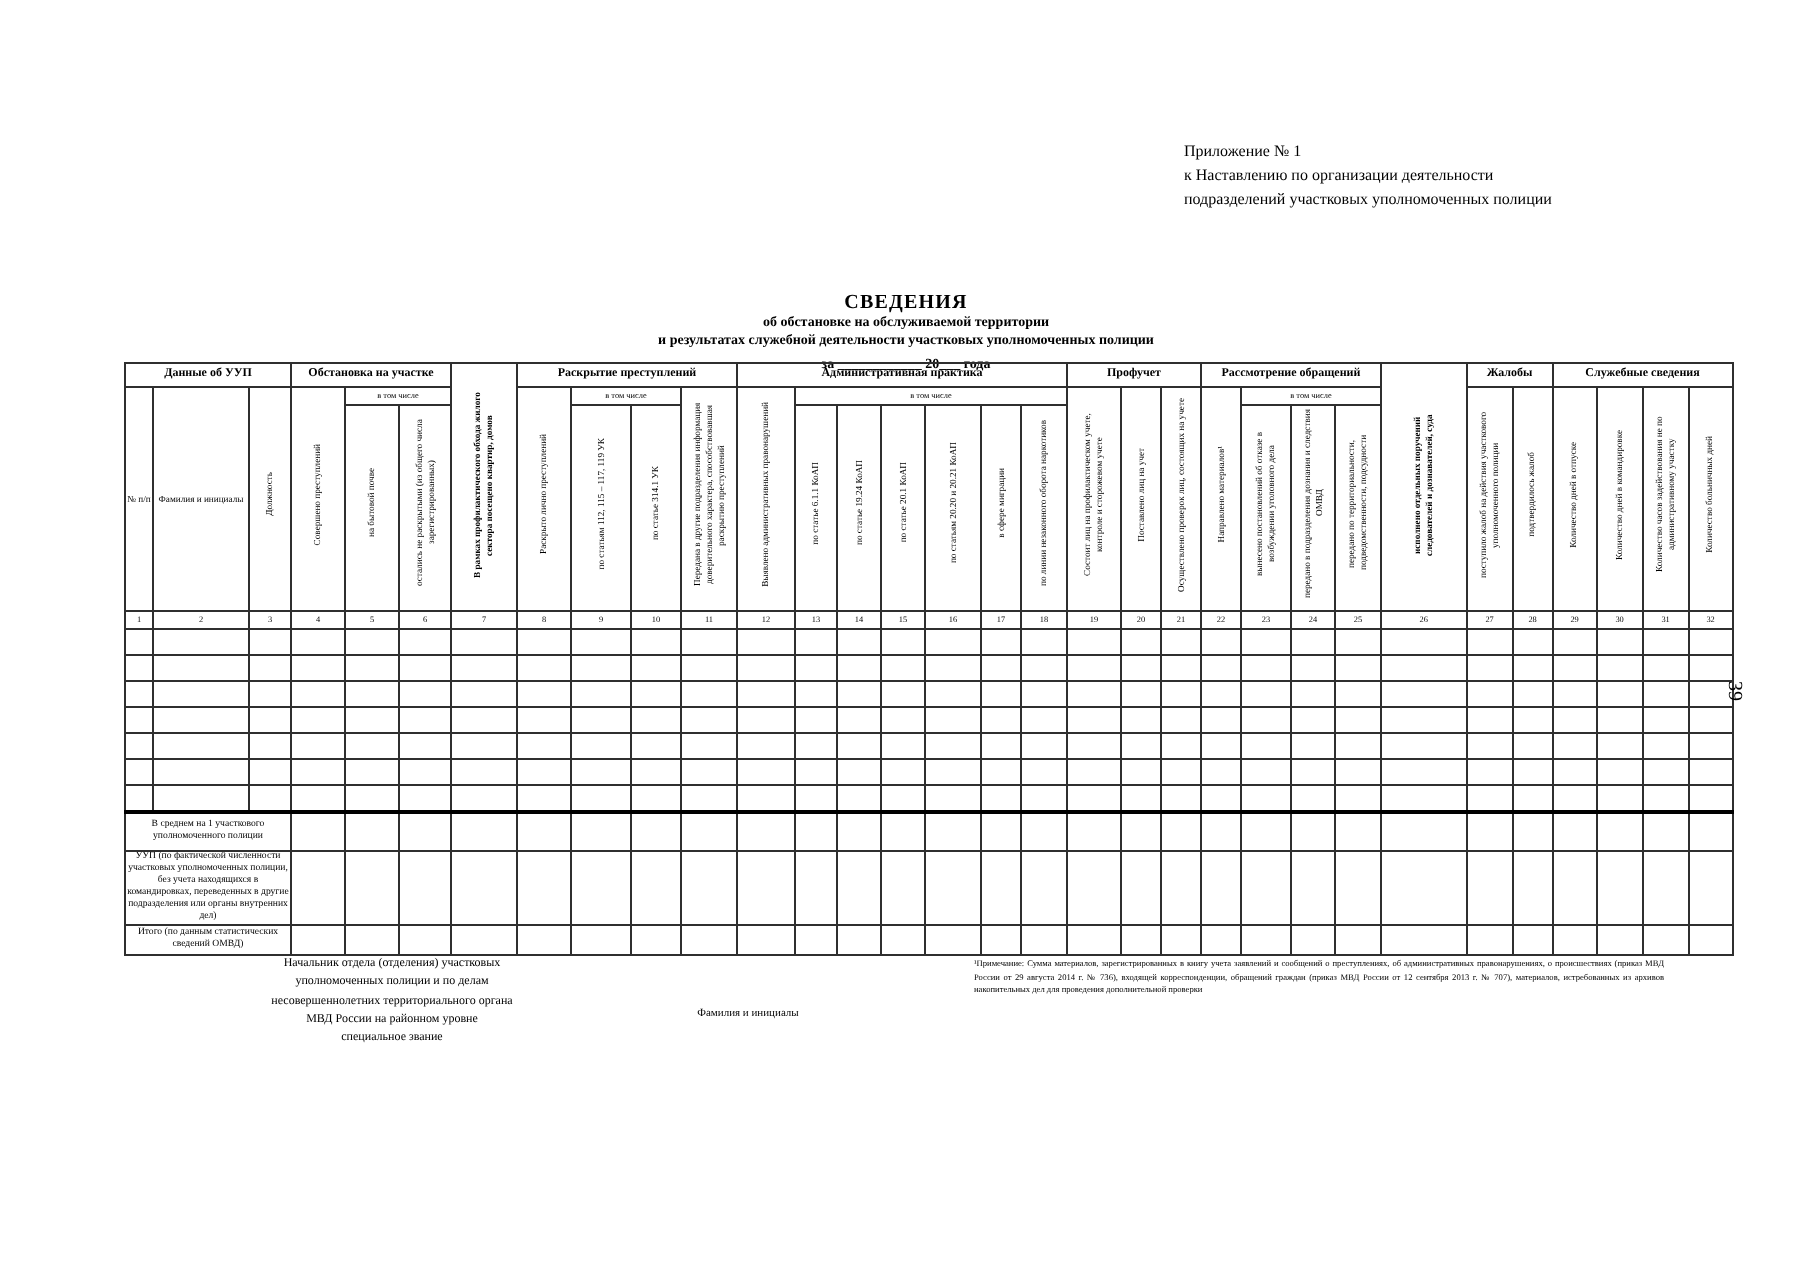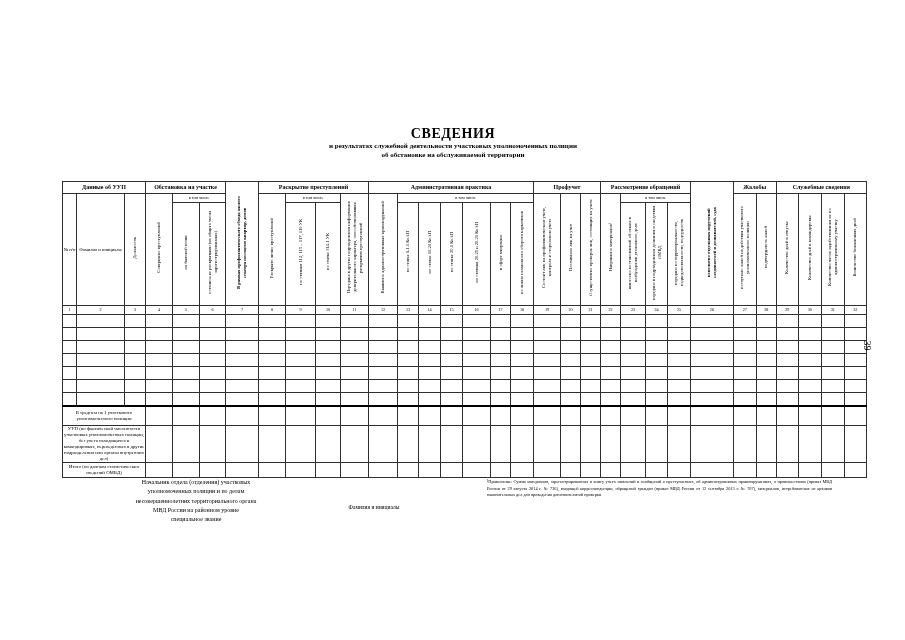--- a/index.html
+++ b/index.html
@@ -4,21 +4,21 @@
 <style>
   html,body { margin:0; padding:0; background:#e8e8e8; }
   .page {
     position:relative; width:905px; height:640px; background:#ffffff;
     font-family:"Liberation Serif", serif; color:#000; overflow:hidden;
   }
   
   .appendix { position:absolute; left:592px; top:70px; width:300px; font-size:8px; line-height:1.5; }
   
   .titleblock { position:absolute; left:103px; top:126px; width:700px; text-align:center; font-weight:bold; }
-  .titleblock .t1 { font-size:14px; letter-spacing:.6px; }
+  .titleblock .t1 { font-size:10px; letter-spacing:.6px;margin-top:20px; }
   .titleblock .t2 { font-size:7px; line-height:1.35; }
   .titleblock .period { font-size:7px; margin-top:2px; }
 
   
   table.form { position:absolute; left:62px; top:181px; border-collapse:collapse; table-layout:fixed; }
   .form th, .form td { border:1px solid #2f2f2f; padding:0; font-weight:normal; overflow:hidden; }
   .form { border:1.5px solid #1a1a1a; }
   .form thead th { text-align:center; vertical-align:middle; }
   tr.r1 th { height:11px; font-size:6px; font-weight:bold; line-height:1.05; }
   th.sub { height:8px; font-size:4.2px; line-height:1; }
@@ -41,25 +41,31 @@
   
   .sig { position:absolute; left:72px; top:478px; width:248px; text-align:center; font-size:6px; line-height:1.55; }
   .name-hint { position:absolute; left:345px; top:504px; width:58px; text-align:center; font-size:5.5px; line-height:1.3; }
   .footnote { position:absolute; left:487px; top:479px; width:345px; font-size:4.3px; line-height:1.55; text-align:justify; }
 </style>
 </head>
 <body>
 
 <div class="page">
 
+  <div class="appendix">
+    <div>Приложение № 1</div>
+    <div>к Наставлению по организации деятельности</div>
+    <div>подразделений участковых уполномоченных полиции</div>
+  </div>
 
   <div class="titleblock">
     <div class="t1">СВЕДЕНИЯ</div>
+    <div class="t2">об обстановке на обслуживаемой территории</div>
     <div class="t2">и результатах служебной деятельности участковых уполномоченных полиции</div>
-    <div class="t2">об обстановке на обслуживаемой территории</div>
+    <div class="period">за ____________ 20___ года</div>
   </div>
 
   <table class="form">
     <colgroup>
       <col style="width:14px">
         <col style="width:48px">
         <col style="width:21px">
       <col style="width:27px">
         <col style="width:27px">
         <col style="width:26px">

